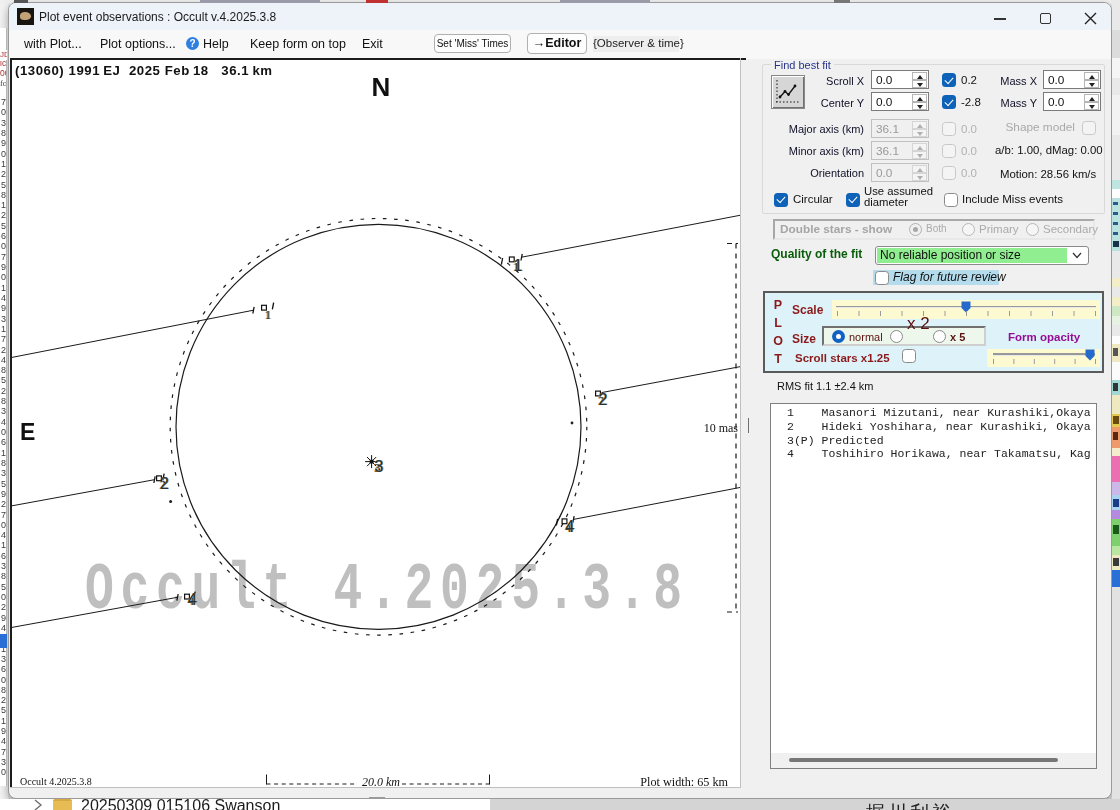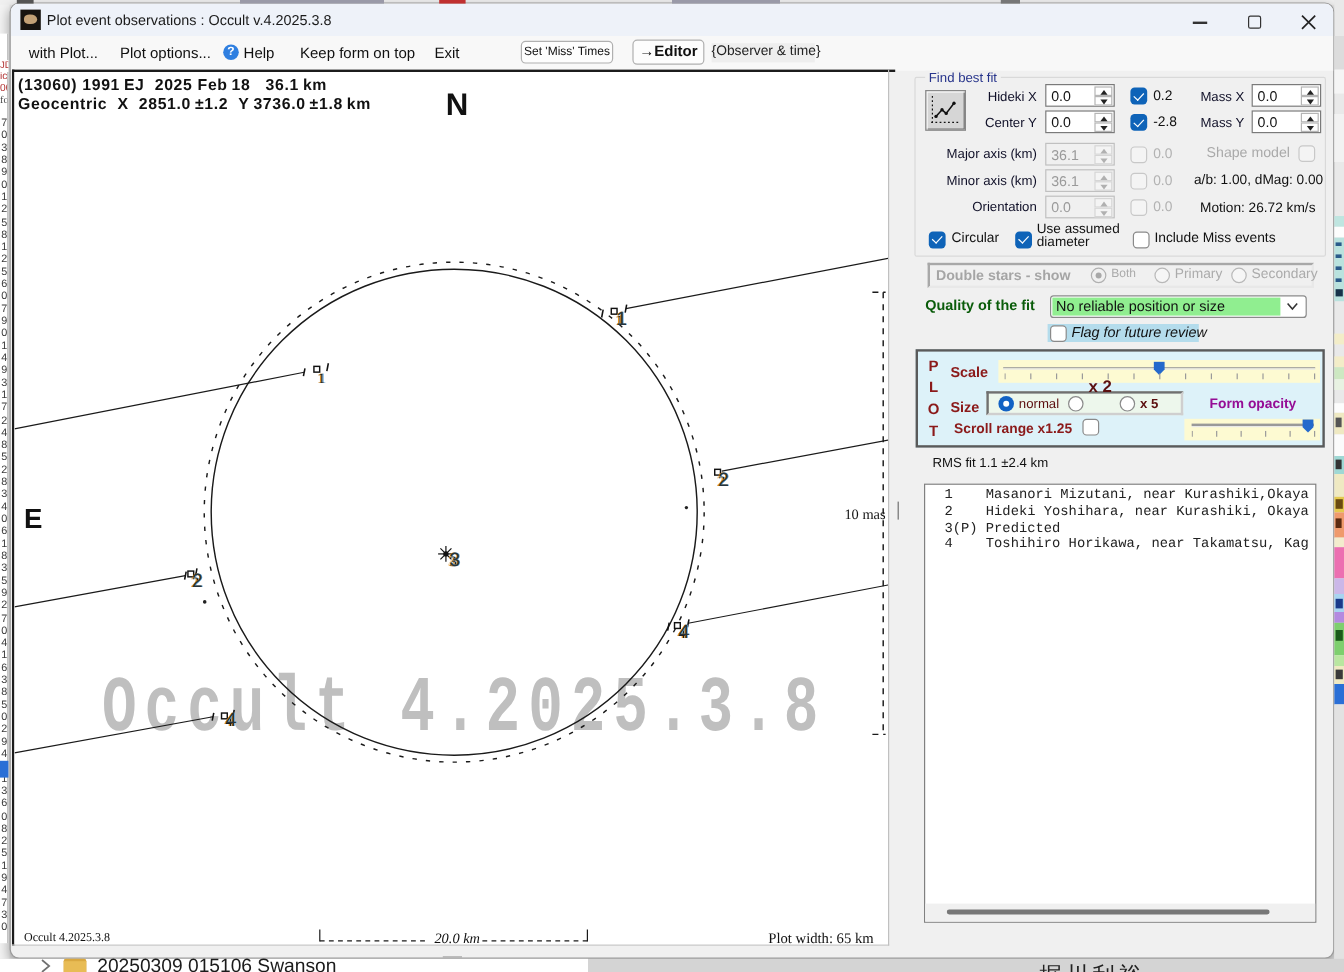--- a/index.html
+++ b/index.html
@@ -40,21 +40,20 @@
   <div class="abs" style="left:584px; top:33px; width:86px; height:16px; background:#eeeeee; font-size:11.5px; color:#222; text-align:center; line-height:15px; white-space:nowrap;">{Observer &amp; time}</div>
 
   <div class="abs" style="left:1px; top:55px; width:736px; height:2px; background:#1c1c1c;"></div>
   <div class="abs" style="left:1px; top:55px; width:2px; height:730px; background:#1c1c1c;"></div>
   <div class="abs" style="left:731px; top:55px; width:1px; height:730px; background:#c0c0c0;"></div>
   <div class="abs" style="left:1px; top:784px; width:731px; height:1px; background:#c0c0c0;"></div>
 
   <div class="abs" id="plot" style="left:3px; top:57px; width:728px; height:727px; background:#ffffff; overflow:hidden;">
 
     <div class="abs" style="left:3px; top:3px; font-size:13.2px; font-weight:bold; color:#111; letter-spacing:0.55px;">(13060)&nbsp;1991 EJ&nbsp;&nbsp;2025&nbsp;Feb 18&nbsp;&nbsp;&nbsp;36.1 km</div>
-    <div class="abs" style="left:3px; top:18.5px; font-size:13.2px; font-weight:bold; color:#111; letter-spacing:0.55px;">Geocentric&nbsp;&nbsp;X&nbsp;&nbsp;2851.0 ±1.2&nbsp;&nbsp;Y 3736.0 ±1.8 km</div>
     <div class="abs" style="left:359.5px; top:11.5px; font-size:26px; font-weight:bold; color:#111;">N</div>
     <div class="abs" style="left:8px; top:358.5px; font-size:23px; font-weight:bold; color:#111;">E</div>
 
     <svg class="abs" style="left:0; top:0;" width="728" height="727" viewBox="0 0 728 727">
 
       <text x="73" y="400" font-family="Liberation Mono, monospace" font-weight="bold" font-size="48" fill="#bfbfbf" textLength="597" transform="scale(1,1.37)">Occult 4.2025.3.8</text>
 
       <circle cx="366.5" cy="366.8" r="202.5" fill="none" stroke="#1a1a1a" stroke-width="1.2"></circle>
       <circle cx="366.5" cy="366.8" r="208.3" fill="none" stroke="#1a1a1a" stroke-width="1.2" stroke-dasharray="3.6 7.6"></circle>
 
@@ -201,21 +200,21 @@
       <path d="M8 21 L13 15.5 L16.5 18.5 L23 10" stroke="#111" stroke-width="1.3" fill="none"></path>
       <g fill="#111">
           <circle cx="8" cy="21" r="1.4"></circle>
           <circle cx="13" cy="15.5" r="1.4"></circle>
           <circle cx="16.5" cy="18.5" r="1.4"></circle>
           <circle cx="23" cy="10" r="1.4"></circle>
         </g>
     </svg>
   </div>
 
-  <div class="abs lb" style="left:735px; top:72px; width:120px;">Hideki X</div>
+  <div class="abs lb" style="left:735px; top:72px; width:120px;">Scroll X</div>
   <div class="abs lb" style="left:735px; top:94px; width:120px;">Center Y</div>
   <div class="abs lb" style="left:705px; top:120px; width:150px;">Major axis (km)</div>
   <div class="abs lb" style="left:705px; top:142px; width:150px;">Minor axis (km)</div>
   <div class="abs lb" style="left:705px; top:164px; width:150px;">Orientation</div>
 
   <div class="abs spin" style="left:862px; top:67px;">
       <span>0.0</span>
       <i class="u"></i>
       <i class="d"></i>
     </div>
@@ -260,21 +259,21 @@
   <div class="abs cb-dis" style="left:933px; top:119px;"></div>
   <div class="abs" style="left:952px; top:120px; font-size:11.5px; color:#b2b2b2;">0.0</div>
   <div class="abs cb-dis" style="left:933px; top:141px;"></div>
   <div class="abs" style="left:952px; top:142px; font-size:11.5px; color:#b2b2b2;">0.0</div>
   <div class="abs cb-dis" style="left:933px; top:163px;"></div>
   <div class="abs" style="left:952px; top:164px; font-size:11.5px; color:#b2b2b2;">0.0</div>
 
   <div class="abs" style="left:966px; top:117px; width:100px; text-align:right; font-size:11.8px; color:#a9a9a9;">Shape model</div>
   <div class="abs cb-dis" style="left:1073px; top:118px;"></div>
   <div class="abs" style="left:986px; top:141px; font-size:11.4px; color:#111;">a/b: 1.00, dMag: 0.00</div>
-  <div class="abs" style="left:991px; top:164.5px; font-size:11.4px; color:#111;">Motion: 26.72 km/s</div>
+  <div class="abs" style="left:991px; top:164.5px; font-size:11.4px; color:#111;">Motion: 28.56 km/s</div>
 
   <div class="abs cb-on" style="left:765px; top:189.5px;"></div>
   <div class="abs" style="left:784px; top:190px; font-size:11.5px; color:#111;">Circular</div>
   <div class="abs cb-on" style="left:837px; top:189.5px;"></div>
   <div class="abs" style="left:855px; top:182.5px; font-size:11.3px; color:#111; line-height:11.8px;">Use assumed<br>diameter</div>
   <div class="abs cb-off" style="left:935px; top:189.5px;"></div>
   <div class="abs" style="left:953px; top:190px; font-size:11.5px; color:#111;">Include Miss events</div>
 
   <div class="abs" style="left:764px; top:216px; width:322px; height:21px; border:2px solid #a8a8a8; border-right-color:#e8e8e8; border-bottom-color:#e8e8e8; background:#f0f0f0;"></div>
   <div class="abs" style="left:771px; top:219px; font-size:11.8px; font-weight:bold; color:#a5a5a5;">Double stars - show</div>
@@ -324,26 +323,26 @@
         <line x1="258.5" y1="0" x2="258.5" y2="5"></line>
     </g>
   </svg>
 
   <div class="abs" style="left:783px; top:328.5px; font-size:12px; font-weight:bold; color:#8b1a1a;">Size</div>
 
   <div class="abs" style="left:813px; top:323px; width:164px; height:20px; background:#edf7ec; border:2px solid #707070; border-right-color:#cfcfcf; border-bottom-color:#cfcfcf;"></div>
   <div class="abs rad-on" style="left:823px; top:327px;"></div>
   <div class="abs" style="left:840px; top:327.5px; font-size:11px; font-weight:normal; color:#5c1010;">normal</div>
   <div class="abs rad-off" style="left:881px; top:327px;"></div>
-  <div class="abs" style="left:898px; top:311px; font-size:14px; font-weight:bold; color:#5c1010;">x 2</div>
+  <div class="abs" style="left:898px; top:311px; font-size:17px; font-weight:normal; color:#5c1010;">x 2</div>
   <div class="abs rad-off" style="left:924px; top:327px;"></div>
   <div class="abs" style="left:941px; top:327.5px; font-size:11px; font-weight:bold; color:#5c1010;">x 5</div>
   <div class="abs" style="left:999px; top:328px; font-size:11.5px; font-weight:bold; color:#950d95;">Form opacity</div>
 
-  <div class="abs" style="left:786px; top:348.5px; font-size:11.5px; font-weight:bold; color:#8b1a1a;">Scroll range x1.25</div>
+  <div class="abs" style="left:786px; top:348.5px; font-size:11.5px; font-weight:bold; color:#8b1a1a;">Scroll stars x1.25</div>
   <div class="abs cb-off" style="left:893px; top:345.5px;"></div>
 
   <div class="abs" style="left:978px; top:345.5px; width:113px; height:18.5px; background:#fdfad2;"></div>
   <div class="abs" style="left:984px; top:350px; width:102px; height:1.5px; background:#999;"></div>
   <div class="abs" style="left:984px; top:351.5px; width:102px; height:1px; background:#e8e8e8;"></div>
   <svg class="abs" style="left:1076px; top:345.5px;" width="10" height="12" viewBox="0 0 10 12">
       <path d="M0.5 0.5 H9.5 V7 L5 11.5 L0.5 7 Z" fill="#2569cc"></path>
     </svg>
   <svg class="abs" style="left:984px; top:355.5px;" width="104" height="6" viewBox="0 0 104 6">
     <g stroke="#9a9a9a" stroke-width="1">

